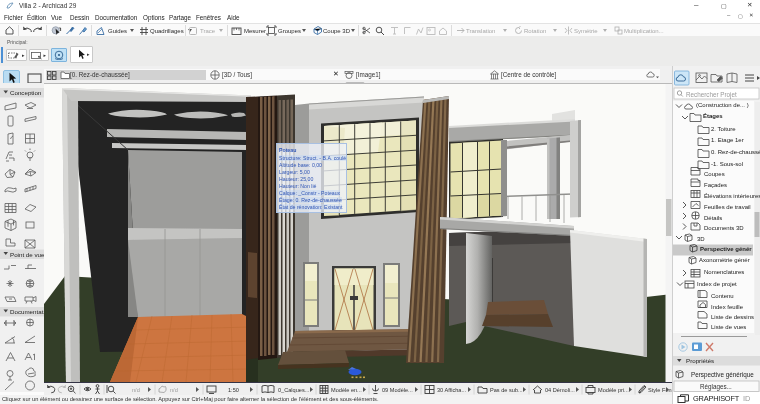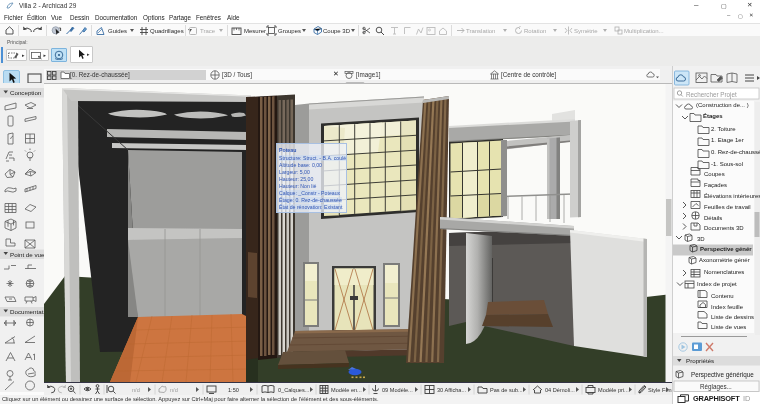--- a/index.html
+++ b/index.html
@@ -628,21 +628,21 @@
     <span class="trow" style="left:38px;top:258.0px">Liste de vues</span>
     <span class="abs" style="left:13px;top:24.5px;font-size:6.3px;color:#9a9a9a">Rechercher Projet</span>
     <span class="abs" style="left:13px;top:291px;font-size:6.2px;color:#222">Propriétés</span>
     <span class="abs" style="left:18px;top:305px;font-size:6.3px;color:#222">Perspective générique</span>
     <span class="abs" style="left:27px;top:317px;font-size:6.3px;color:#333">Réglages...</span>
     <div class="abs" style="left:0;top:326px;width:88px;height:12px;background:#ffffff">
       <svg class="abs" style="left:4px;top:1.5px" width="13" height="10" viewBox="0 0 13 10">
           <rect x="1" y="2.5" width="7" height="6" fill="none" stroke="#333" stroke-width="1"></rect>
           <path d="M3.5,2.5 L3.5,0.8 L11.5,0.8 L11.5,7 L8,7" fill="none" stroke="#333" stroke-width="1"></path>
         </svg>
-      <span class="abs" style="left:20px;top:1.5px;font-size:7.4px;font-weight:bold;color:#1a1a1a;letter-spacing:-0.2px">GRAPHISOFT</span>
+      <span class="abs" style="left:20px;top:1.5px;font-size:7.4px;font-weight:normal;color:#1a1a1a;letter-spacing:-0.2px">GRAPHISOFT</span>
       <span class="abs" style="left:70px;top:1.5px;font-size:7.4px;color:#9a9a9a">ID</span>
     </div>
   </div>
 
   <div class="abs" id="botbar">
     <svg class="abs" style="left:0;top:0" width="628" height="13" viewBox="0 0 628 13">
       <g fill="none" stroke="#3a3a3a" stroke-width="0.9">
         <path d="M3.5,4.5 Q7,1.8 10,4.5 Q10.8,5.3 10.8,6.8 Q10.8,9.8 7.2,9.8"></path>
           <path d="M3,1.8 L3.5,5 L6.6,4.4 Z" fill="#3a3a3a" stroke="none"></path>
         <path d="M21.5,4.5 Q18,1.8 15,4.5 Q14.2,5.3 14.2,6.8 Q14.2,9.8 17.8,9.8" stroke="#b5b5b5"></path>

